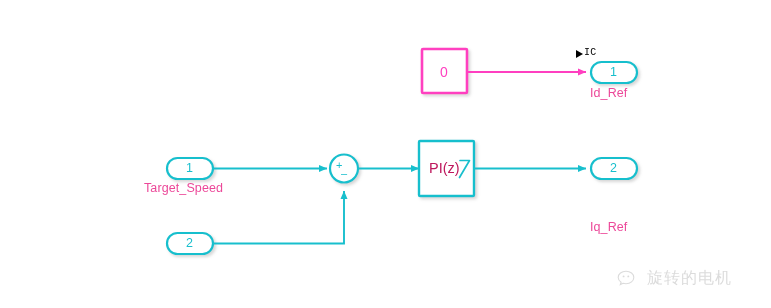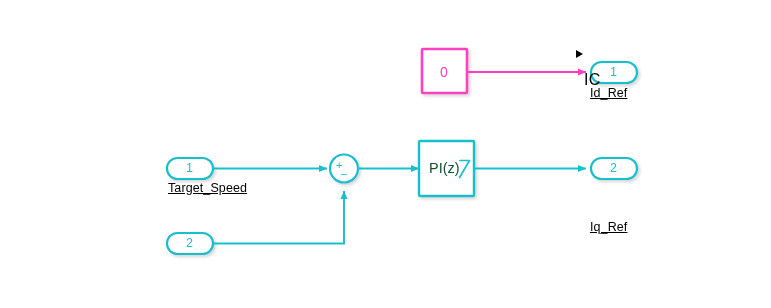--- a/index.html
+++ b/index.html
@@ -21,62 +21,60 @@
     position: absolute;
     left: 0;
     top: 0;
     width: 771px;
     height: 308px;
   }
   .blk-label {
     position: absolute;
     font-family: "Liberation Sans", sans-serif;
     font-size: 12.5px;
-    color: #000000;
+    color: #ec4899;
     white-space: nowrap;
     letter-spacing: 0.1px;
-    text-decoration: underline;
   }
   .port-num {
     position: absolute;
     font-family: "Liberation Sans", sans-serif;
     font-size: 12.5px;
     color: #18bfcd;
     white-space: nowrap;
   }
   .const-num {
     position: absolute;
     font-family: "Liberation Sans", sans-serif;
     font-size: 14px;
     color: #ff3fc0;
     white-space: nowrap;
   }
   .pi-text {
     position: absolute;
     font-family: "Liberation Sans", sans-serif;
     font-size: 14.5px;
-    color: #14532d;
+    color: #be185d;
     white-space: nowrap;
   }
   .sign-text {
     position: absolute;
     font-family: "Liberation Sans", sans-serif;
     font-size: 11px;
     color: #18bfcd;
     white-space: nowrap;
     line-height: 1;
   }
   .ic-text {
     position: absolute;
-    font-family: Liberation Sans, sans-serif;
-    font-size: 16px;
+    font-family: Liberation Mono, monospace;
+    font-size: 10px;
     color: #000000;
     white-space: nowrap;
     letter-spacing: 0.3px;
-    margin-top: 24px;
   }
   #watermark {
     position: absolute;
     left: 617px;
     top: 268px;
     display: flex;
     align-items: center;
     gap: 6px;
     opacity: 0.30;
   }
@@ -167,26 +165,36 @@
   </svg>
 
   <div class="const-num" style="left:440px; top:64px;">0</div>
 
   <div class="ic-text" style="left:584px; top:47px;">IC</div>
 
   <div class="port-num" style="left:610px; top:65px;">1</div>
   <div class="blk-label" style="left:590px; top:86px;">Id_Ref</div>
 
   <div class="port-num" style="left:186px; top:161px;">1</div>
-  <div class="blk-label" style="left:144px; top:181px;margin-left:24px;">Target_Speed</div>
+  <div class="blk-label" style="left:144px; top:181px;">Target_Speed</div>
 
   <div class="port-num" style="left:186px; top:236px;">2</div>
 
   <div class="sign-text" style="left:336px; top:160px;">+</div>
   <div class="sign-text" style="left:341px; top:168px;">–</div>
 
   <div class="pi-text" style="left:429px; top:160px;">PI(z)</div>
 
   <div class="port-num" style="left:610px; top:161px;">2</div>
   <div class="blk-label" style="left:590px; top:181px;margin-top:39px;">Iq_Ref</div>
 
+  <div id="watermark">
+    <svg width="24" height="20" viewBox="0 0 24 20">
+      <path d="M9,2.2 C4.6,2.2 1.2,5 1.2,8.4 C1.2,10.3 2.3,12 4.1,13.2
+               L3.3,15.6 L6,14.3 C6.9,14.6 7.9,14.7 9,14.7
+               C13.4,14.7 16.8,11.9 16.8,8.4 C16.8,5 13.4,2.2 9,2.2 Z" fill="none" stroke="#8a8a8a" stroke-width="1.1"></path>
+      <circle cx="6.6" cy="7.4" r="0.95" fill="#8a8a8a"></circle>
+      <circle cx="11.3" cy="7.4" r="0.95" fill="#8a8a8a"></circle>
+    </svg>
+    <span class="wm-text">旋转的电机</span>
+  </div>
 
 </div>
 
 </body></html>

